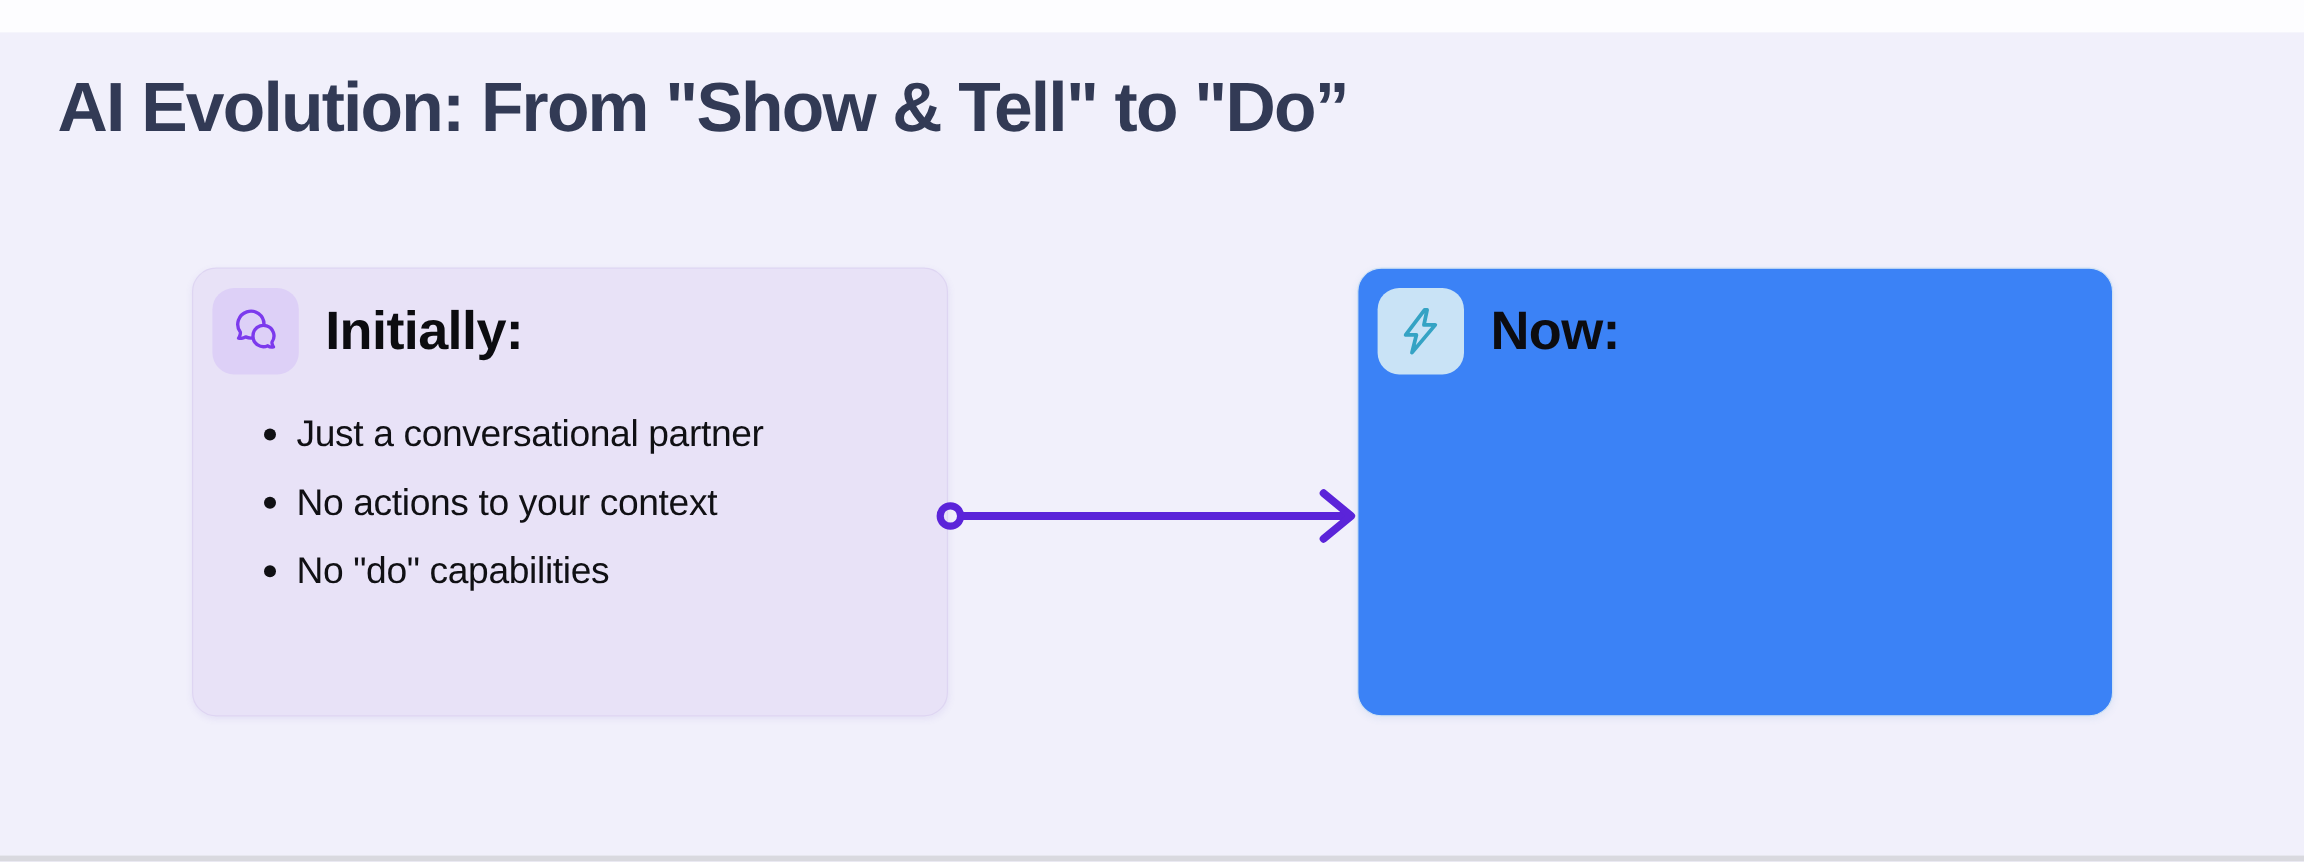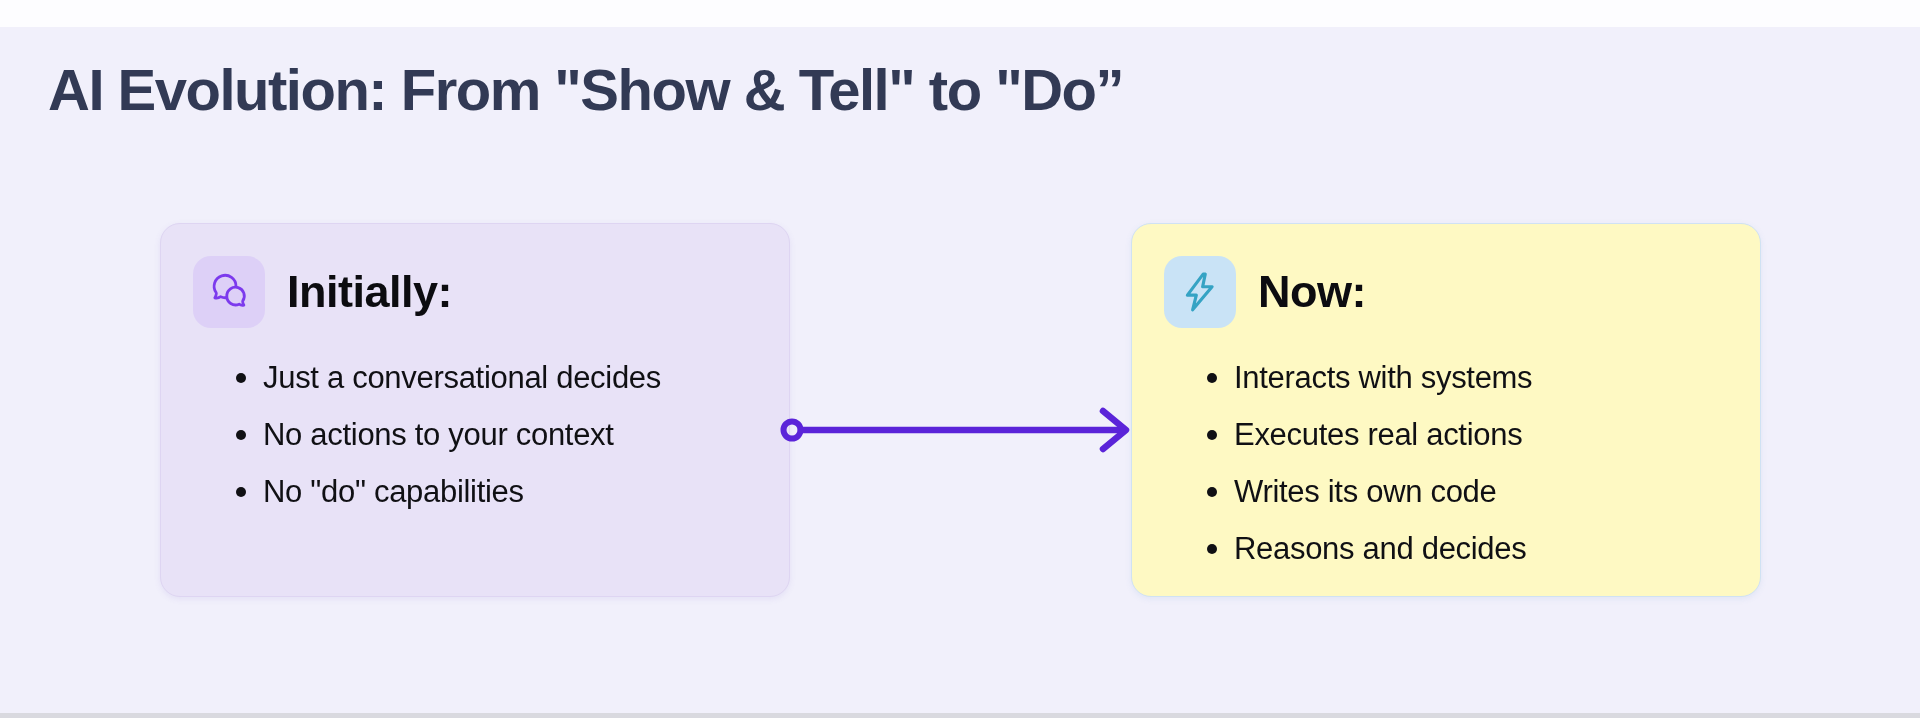--- a/index.html
+++ b/index.html
@@ -40,33 +40,33 @@
     color: #323a55;
     white-space: nowrap;
   }
 
   .card {
     position: absolute;
     top: 223px;
     width: 630px;
     height: 374px;
     border-radius: 20px;
-    padding: 32px;
+    padding: 16px;
   }
 
   .card.before {
     left: 160px;
     background: #e8e2f7;
     border: 1px solid #ded5f2;
     box-shadow: 0 2px 6px rgba(120, 90, 200, 0.10);
   }
 
   .card.after {
     left: 1131px;
-    background: #fef9c3;
+    background: #3b82f6;
     border: 1px solid #d0e2f3;
     box-shadow: 0 2px 6px rgba(90, 140, 200, 0.10);
   }
 
   .card-header {
     display: flex;
     align-items: center;
   }
 
   .icon-badge {
@@ -135,21 +135,21 @@
   <div class="card-header">
     <span class="icon-badge">
       <svg width="42" height="42" viewBox="0 0 48 48" fill="none" aria-hidden="true">
         <path d="M32 17.5a12.5 12.5 0 1 0-22.6 7.3c.5.7-.4 4.2-1.6 5.9 2.2.5 5.7-.6 6.7-1.3A12.5 12.5 0 0 0 32 17.5Z" stroke="#7c3aed" stroke-width="3.2" stroke-linejoin="round" fill="none"></path>
         <path d="M21.5 28.5a10 10 0 1 1 18.2 5.7c-.4.6.3 3.4 1.3 4.8-1.8.4-4.6-.5-5.4-1.1a10 10 0 0 1-14.1-9.4Z" stroke="#7c3aed" stroke-width="3.2" stroke-linejoin="round" fill="#ddd0f7"></path>
       </svg>
     </span>
     <h2 class="card-heading">Initially:</h2>
   </div>
   <ul class="bullet-list">
-    <li>Just a conversational decides</li>
+    <li>Just a conversational partner</li>
     <li>No actions to your context</li>
     <li>No "do" capabilities</li>
   </ul>
 </section>
 
 <div class="arrow-wrap">
   <svg width="360" height="52" viewBox="0 0 360 52" fill="none" aria-hidden="true">
     <circle cx="13" cy="26" r="8.5" stroke="#5b24d9" stroke-width="6" fill="none"></circle>
     <line x1="22" y1="26" x2="344" y2="26" stroke="#5b24d9" stroke-width="6.5" stroke-linecap="round"></line>
     <polyline points="324,7 347,26 324,45" stroke="#5b24d9" stroke-width="6.5" stroke-linecap="round" stroke-linejoin="round" fill="none"></polyline>
@@ -158,21 +158,15 @@
 
 <section class="card after">
   <div class="card-header">
     <span class="icon-badge">
       <svg width="42" height="42" viewBox="0 0 40 40" fill="none" aria-hidden="true">
         <path d="M23 3 L8 23 H16.5 L13 37 L31.5 15 H22.5 L25 3 Z" stroke="#35a3c4" stroke-width="3" stroke-linejoin="round" fill="none"></path>
       </svg>
     </span>
     <h2 class="card-heading">Now:</h2>
   </div>
-  <ul class="bullet-list">
-    <li>Interacts with systems</li>
-    <li>Executes real actions</li>
-    <li>Writes its own code</li>
-    <li>Reasons and decides</li>
-  </ul>
 </section>
 
 <div class="bottom-strip"></div>
 
 </body></html>

